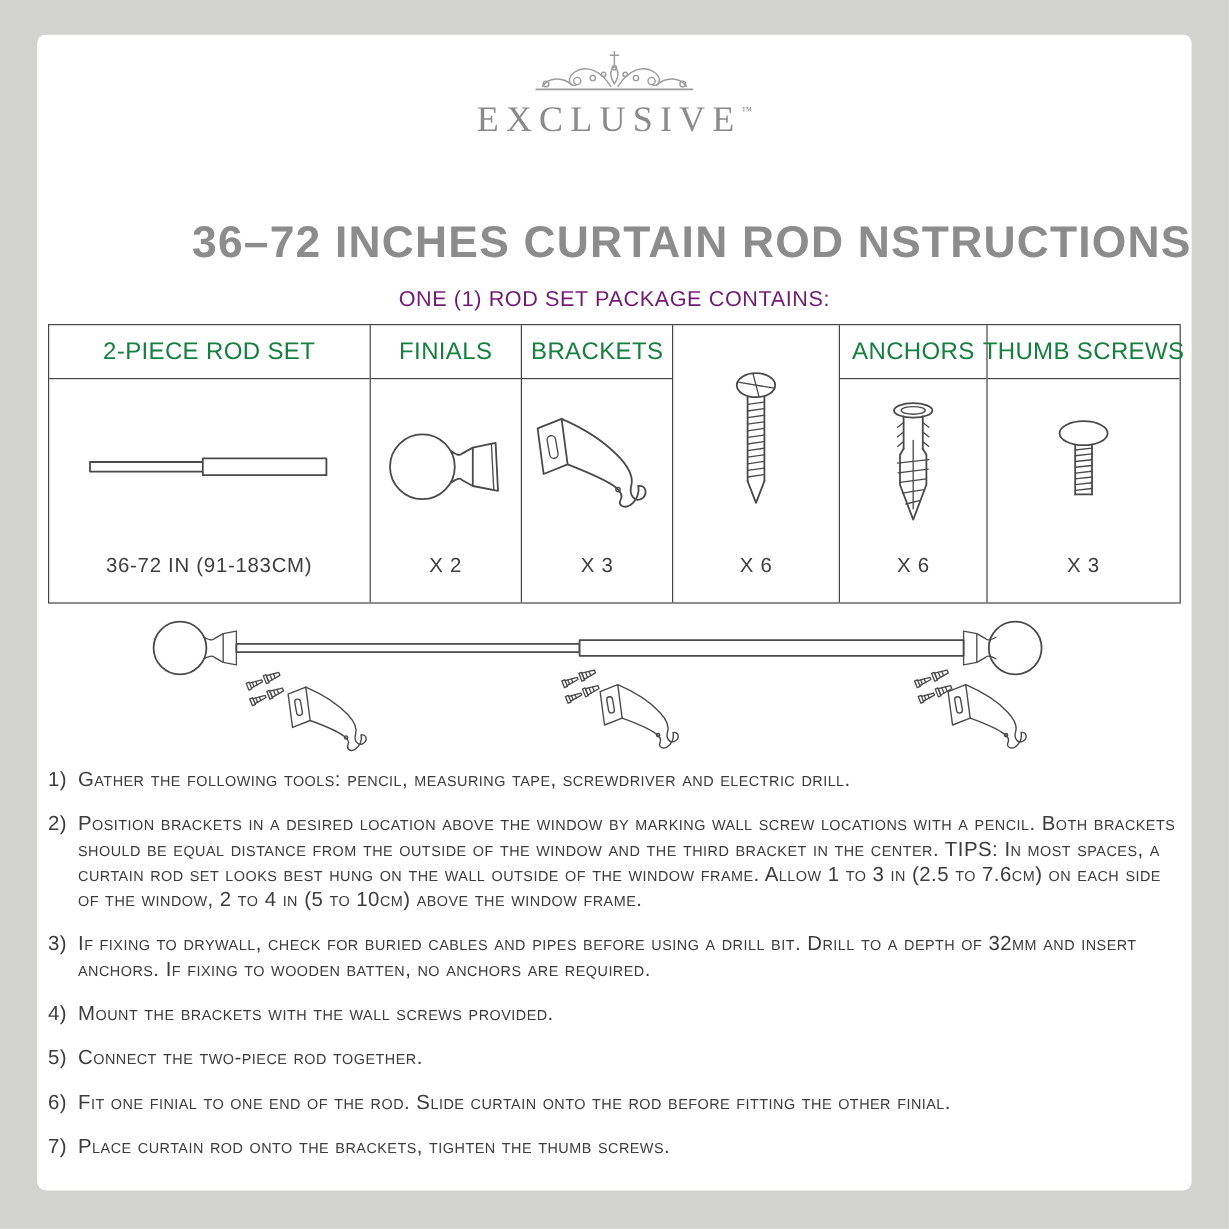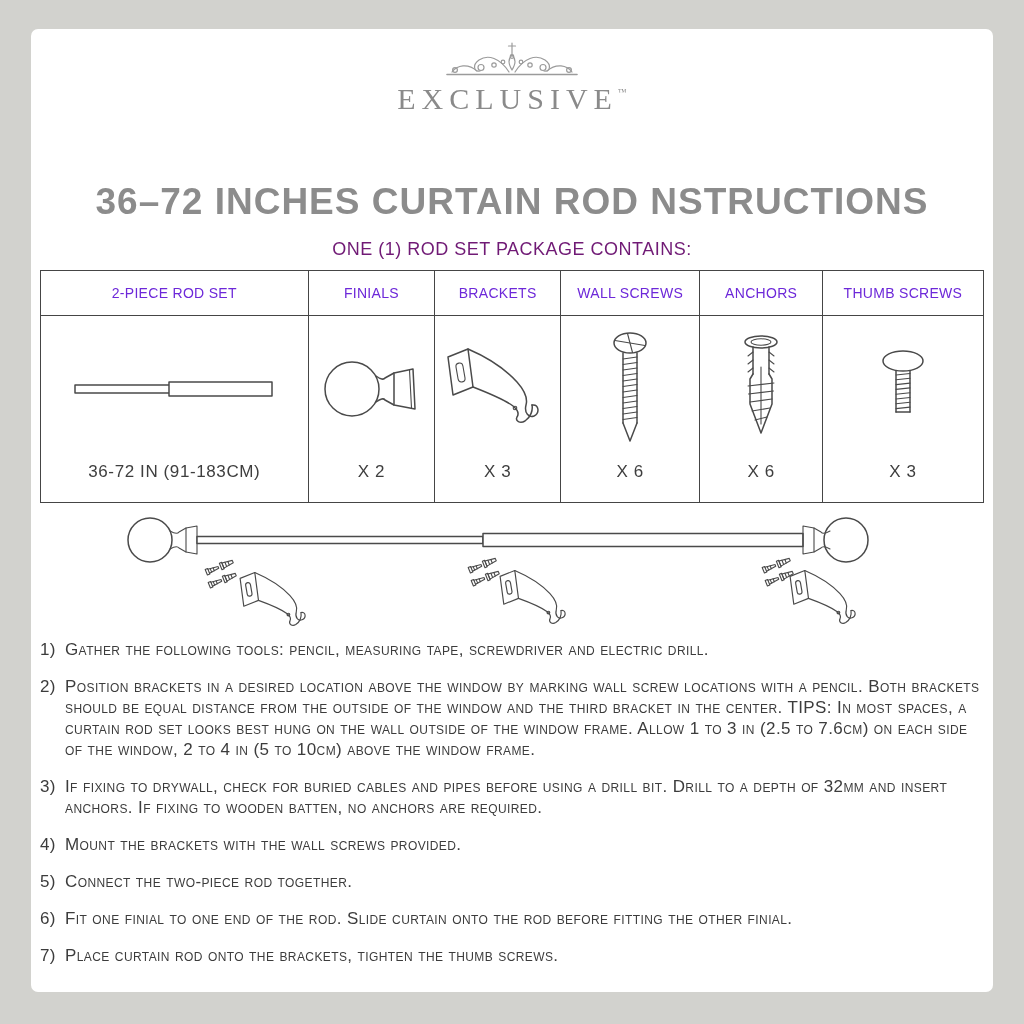--- a/index.html
+++ b/index.html
@@ -18,21 +18,21 @@
   
   .logo{position:absolute;top:12px;left:0;width:100%;text-align:center;color:#8a8a8a;}
   .logo .ornament{display:block;margin:0 auto;}
   .brand{
     font-family:"Liberation Serif",serif;
     font-size:30px;letter-spacing:6px;line-height:30px;color:#8a8a8a;
   }
   .brand .tm{font-size:9px;letter-spacing:0;vertical-align:14px;}
   
   .title{
-    position:absolute;top:152px;left:0;width:100%;text-align:center;
+    position:absolute;top:152px;left:0;width:100%;text-align:right;
     font-size:37px;font-weight:bold;letter-spacing:1px;color:#8c8c8c;
   }
   .subtitle{
     position:absolute;top:210px;left:0;width:100%;text-align:center;
     font-size:18px;letter-spacing:.5px;color:#701a75;
   }
   
   .pkg-table{
     position:absolute;left:9px;top:241px;width:944px;height:233px;
     display:flex;border:1.6px solid #454545;box-sizing:border-box;
@@ -41,21 +41,21 @@
   .col + .col{border-left:1.6px solid #454545;}
   .col:nth-child(1){width:28.3%;}
   .col:nth-child(2){width:13.45%;}
   .col:nth-child(3){width:13.35%;}
   .col:nth-child(4){width:14.8%;}
   .col:nth-child(5){width:13.0%;}
   .col:nth-child(6){width:17.1%;}
   .th{
     height:44px;flex:none;display:flex;align-items:center;justify-content:center;
     border-bottom:1.6px solid #454545;
-    font-size:14px;letter-spacing:.3px;color:#6d28d9;white-space:nowrap;
+    font-size:20px;letter-spacing:.3px;color:#15803d;white-space:nowrap;
   }
   .cell{flex:1;display:flex;flex-direction:column;align-items:center;}
   .icon-box{flex:1;display:flex;align-items:center;justify-content:center;width:100%;}
   .caption{
     flex:none;margin-bottom:20px;font-size:17px;letter-spacing:.6px;color:#3e3e3e;white-space:nowrap;
   }
   
   .assembly{position:absolute;left:9px;top:474px;}
   
   .instructions{position:absolute;left:9px;top:610px;width:948px;color:#3c3c3c;}
@@ -149,21 +149,20 @@
             <path class="ln" d="M23,1 C44,10 61,22 72,34 C80,43 83,50 81,57 C79,65 84,70 89,68 C95,65 94,56 87,57"></path>
             <path class="ln" d="M28,39 C46,46 60,52 68,58 C73,62 74,66 72,69 C70,73 75,76 80,73 C86,69 88,62 87,57"></path>
             <circle class="ln thin" cx="70" cy="60" r="1.8"></circle>
           </svg>
         </div>
         <div class="caption">X 3</div>
       </div>
     </div>
 
     <div class="col">
-      <div class="th">WALL SCREWS</div>
       <div class="cell">
         <div class="icon-box">
           <svg width="44" height="116" viewBox="0 0 44 116">
             <ellipse class="ln" cx="22" cy="12" rx="16" ry="10"></ellipse>
             <line class="ln thin" x1="7" y1="9.5" x2="37" y2="14.5"></line>
             <line class="ln thin" x1="19.5" y1="2.5" x2="24.5" y2="21.5"></line>
             <line class="ln" x1="15" y1="22" x2="15" y2="92"></line>
             <line class="ln" x1="29" y1="22" x2="29" y2="92"></line>
             <g class="ln thin">
               <line x1="15" y1="28" x2="29" y2="26"></line>

